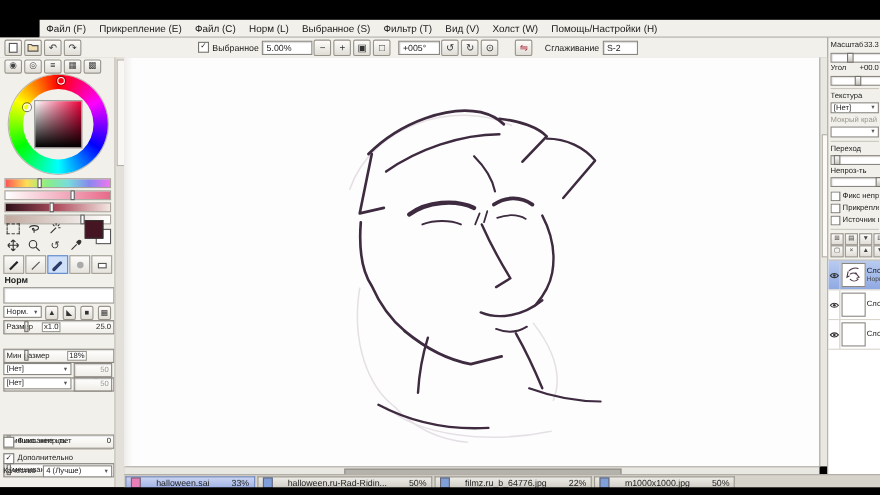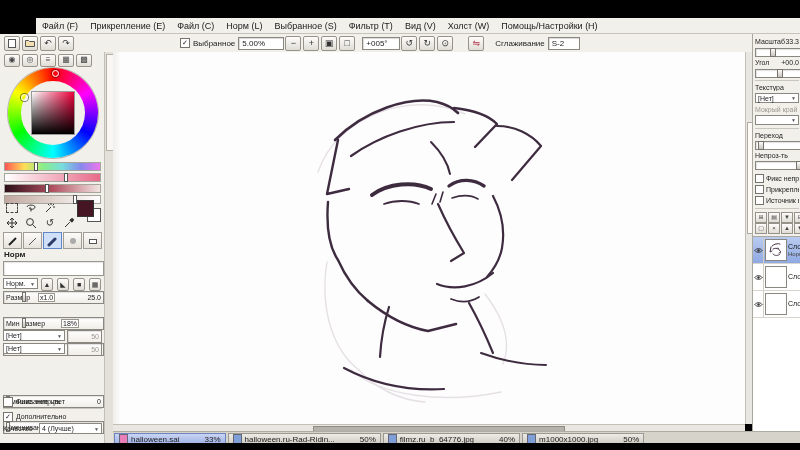--- a/index.html
+++ b/index.html
@@ -99,24 +99,24 @@
   .litem.sel{background:linear-gradient(#b9cbf0,#8fa9e2);}
   .eyebox{width:10px;height:100%;border-right:1px solid #d0cdc5;display:flex;align-items:center;justify-content:center;flex:none;}
   .lthumb{width:20px;height:20px;background:#fff;border:1px solid #8a8780;margin:0 1px;flex:none;}
   .ltext{overflow:hidden;white-space:nowrap;line-height:1.1;}
   .lname{font-size:7px;color:#111;}
   .lsub{font-size:6px;color:#444;}
   
   .docbar{left:113px;top:431px;width:687px;height:12px;background:#d6d3cb;border-top:1px solid #aeaba3;
           display:flex;align-items:stretch;font-size:8px;color:#222;}
   .dtab{display:flex;align-items:center;margin:1px 1px 0 1px;padding:0 4px;background:linear-gradient(#ecebe5,#cfccc4);
-        border:1px solid #9c9991;border-bottom:none;gap:3px;white-space:nowrap;}
+        border:1px solid #9c9991;border-bottom:none;gap:14px;white-space:nowrap;}
   .dtab.active{background:linear-gradient(#c9d4f2,#9fb1e6);border-color:#6d84c0;}
   .dticon{width:7px;height:8px;border:1px solid #667;flex:none;}
-  .dtzoom{margin-left:22px;}
+  .dtzoom{margin-left:6px;}
   .blackbar{left:0;width:800px;background:#000;}
   svg.icon{display:block;}
 </style>
 </head>
 <body>
 
 <div class="win">
 
   <div class="abs blackbar" style="top:0;height:4px;"></div>
 
@@ -574,21 +574,21 @@
       <span class="dtzoom">33%</span>
     </div>
     <div class="dtab">
       <span class="dticon" style="background:#7f9fd8;"></span>
       <span>halloween.ru-Rad-Ridin...</span>
       <span class="dtzoom">50%</span>
     </div>
     <div class="dtab">
       <span class="dticon" style="background:#7f9fd8;"></span>
       <span>filmz.ru_b_64776.jpg</span>
-      <span class="dtzoom">40%</span>
+      <span class="dtzoom">22%</span>
     </div>
     <div class="dtab">
       <span class="dticon" style="background:#7f9fd8;"></span>
       <span>m1000x1000.jpg</span>
       <span class="dtzoom">50%</span>
     </div>
   </div>
 
   <div class="abs blackbar" style="top:443px;height:7px;"></div>
 </div>

